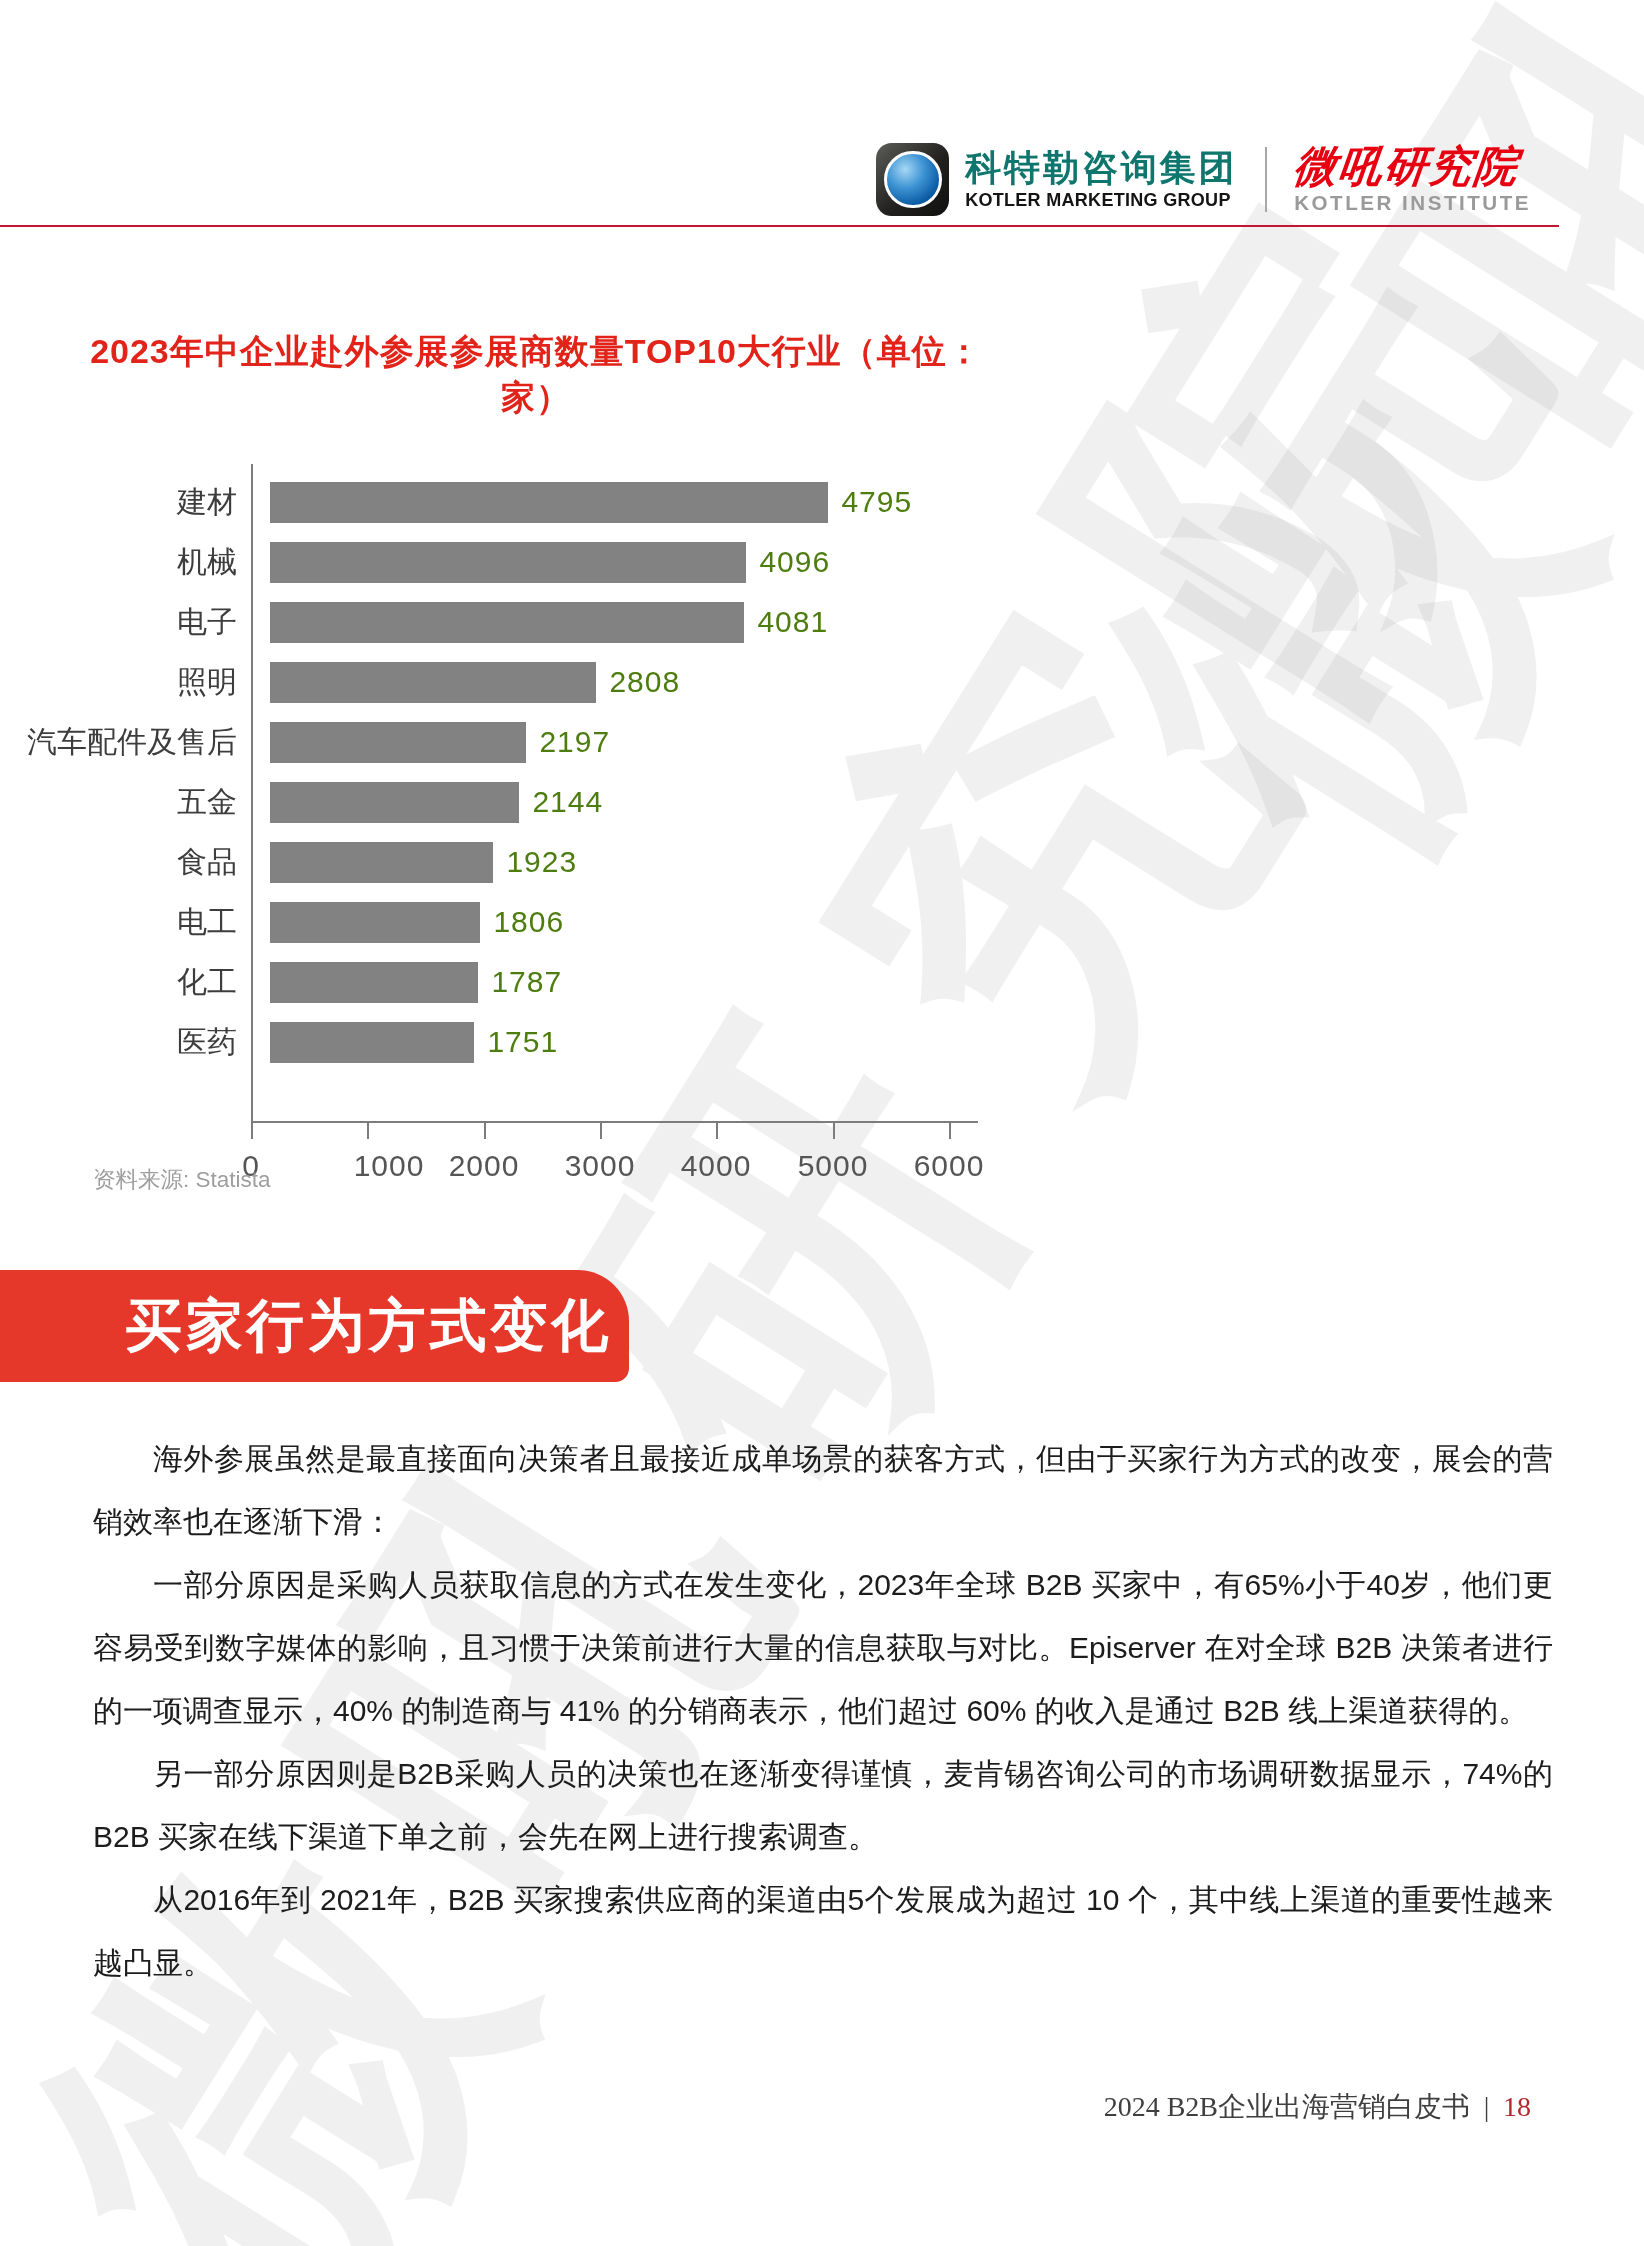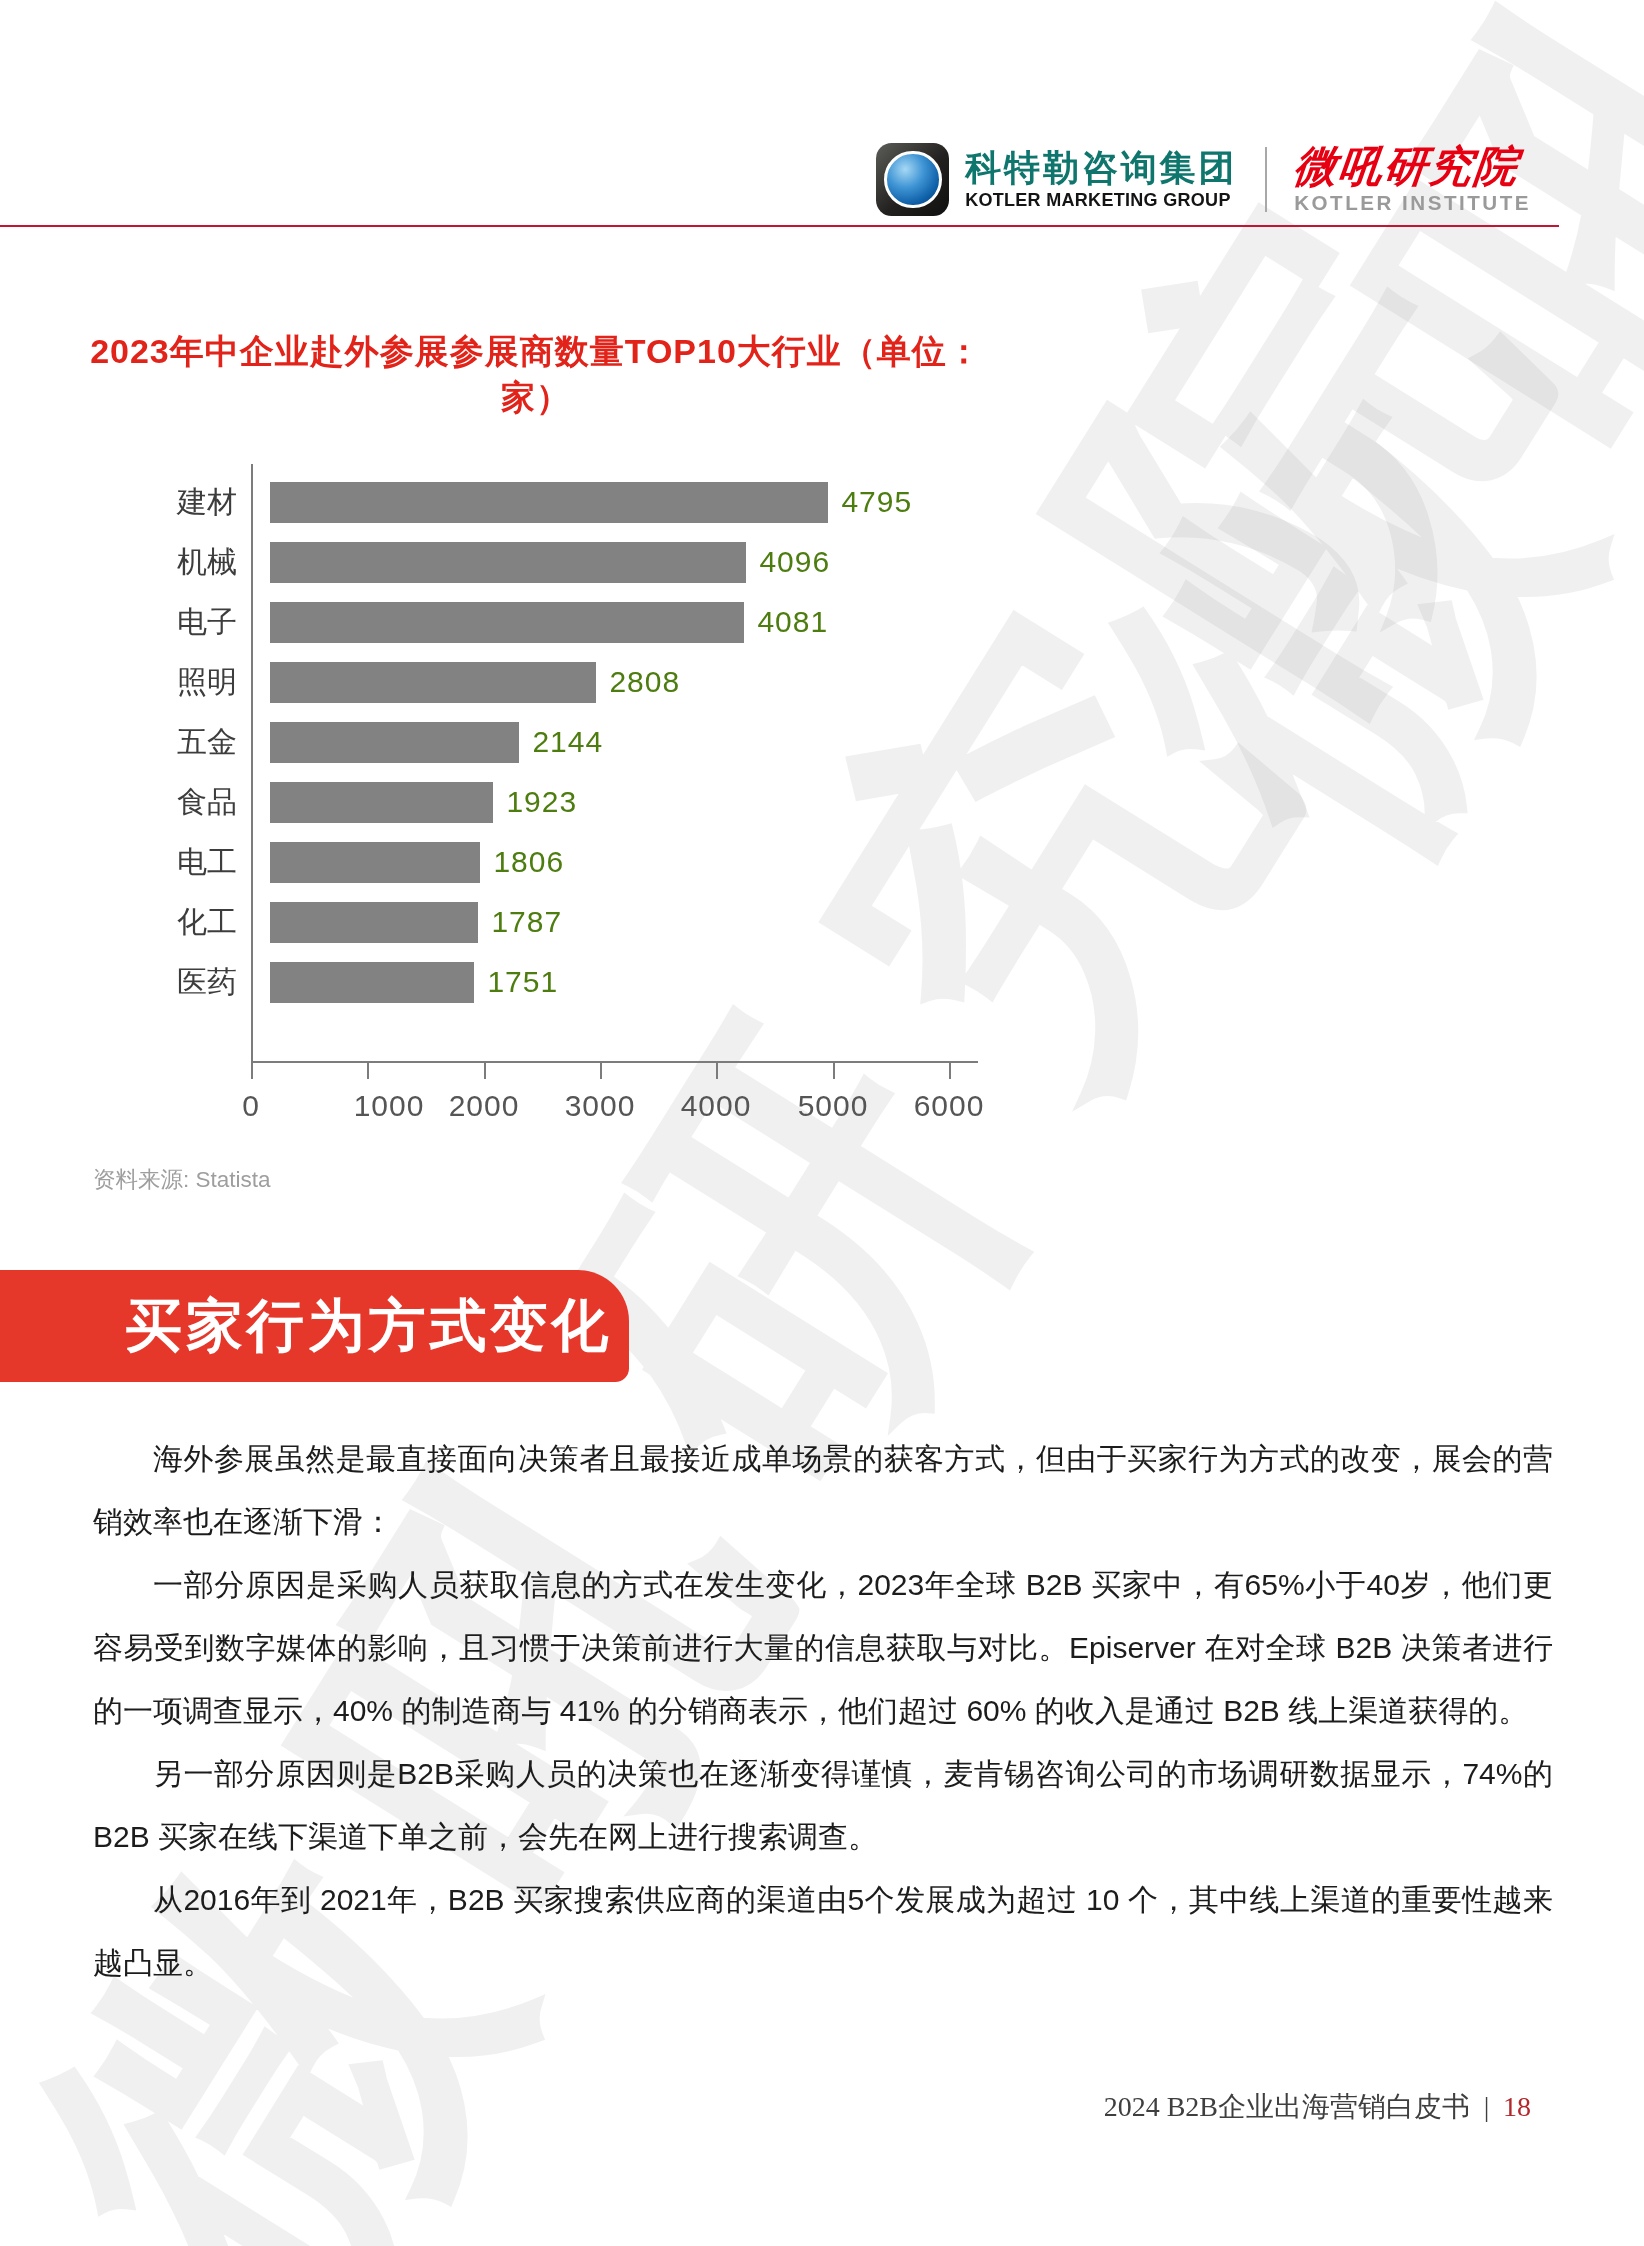--- a/index.html
+++ b/index.html
@@ -134,20 +134,29 @@
           <div class="crow-label">
             <span>照明</span>
           </div>
           <div class="crow-track">
             <div class="crow-bar" style="width: 326px; background: rgb(130, 130, 130);"></div>
             <div class="crow-value">2808</div>
           </div>
         </div>
         <div class="crow">
           <div class="crow-label">
+            <span>汽车配件及售后</span>
+          </div>
+          <div class="crow-track">
+            <div class="crow-bar" style="width: 256px; background: rgb(130, 130, 130);"></div>
+            <div class="crow-value">2197</div>
+          </div>
+        </div>
+        <div class="crow">
+          <div class="crow-label">
             <span>五金</span>
           </div>
           <div class="crow-track">
             <div class="crow-bar" style="width: 249px; background: rgb(130, 130, 130);"></div>
             <div class="crow-value">2144</div>
           </div>
         </div>
         <div class="crow">
           <div class="crow-label">
             <span>食品</span>

